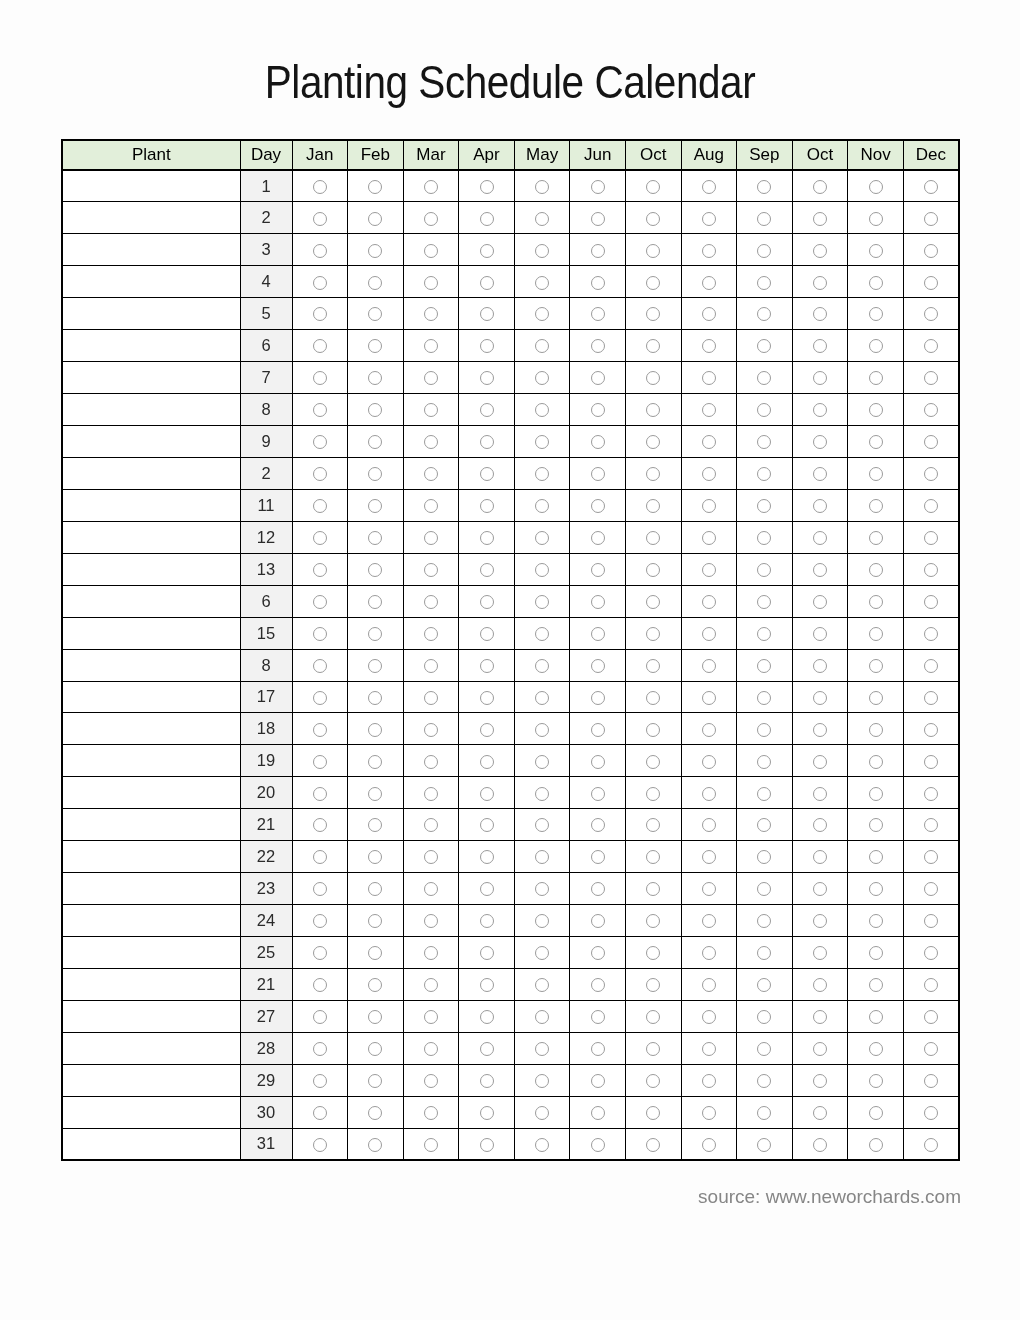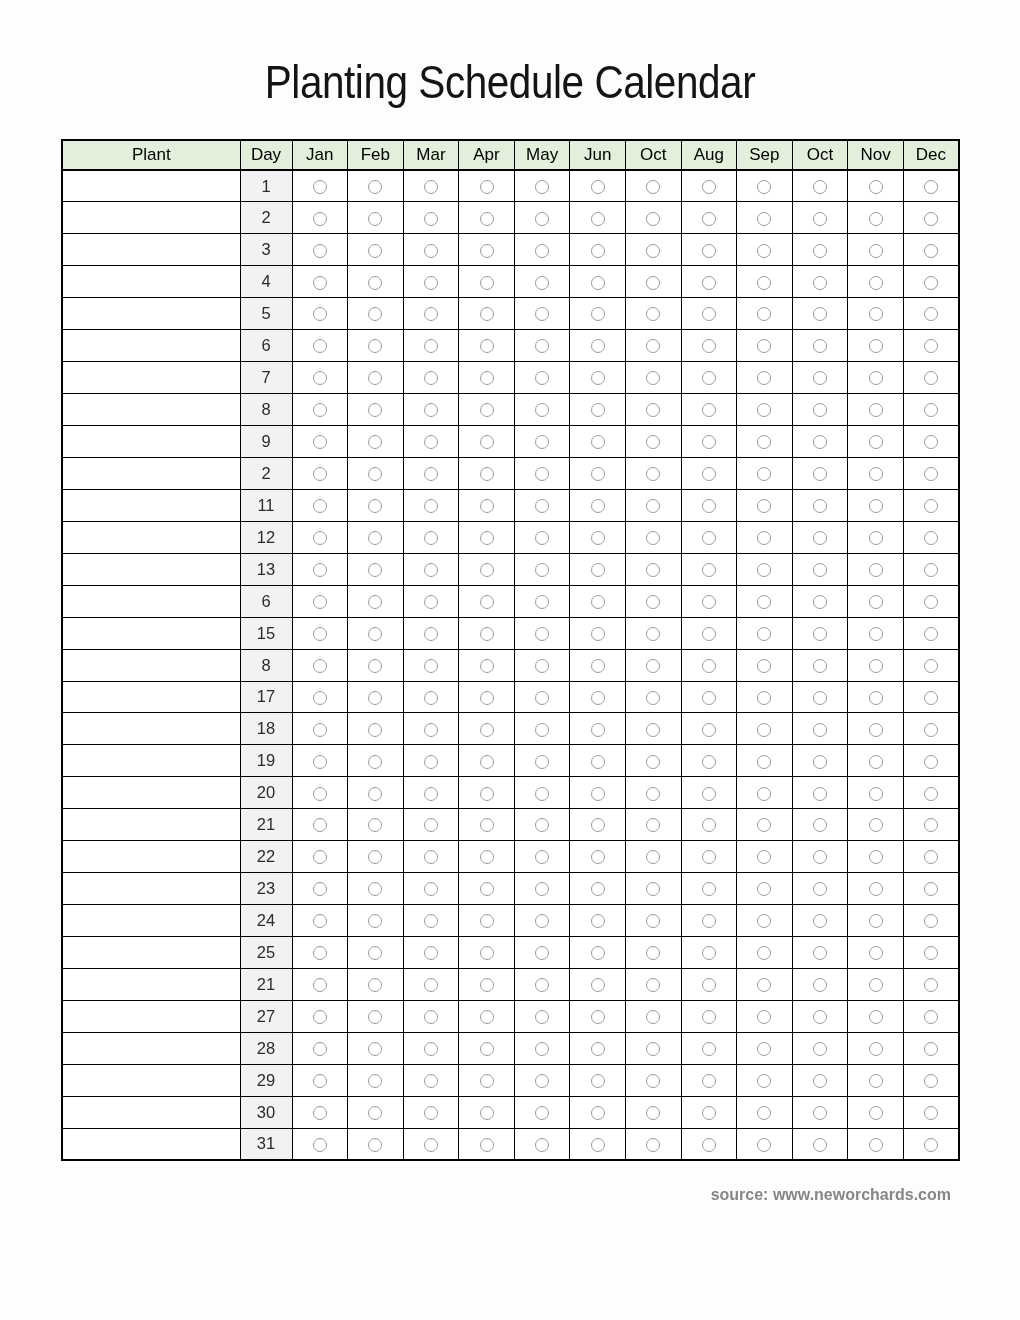--- a/index.html
+++ b/index.html
@@ -88,25 +88,24 @@
     width: 14px;
     height: 14px;
     border: 1.5px solid var(--circle-outline);
     border-radius: 50%;
     background: #ffffff;
     vertical-align: middle;
   }
   .source-text {
     position: absolute;
     top: 1186px;
-    right: 69px;
-    font-size: 16px;
+    right: 59px;
+    font-size: 19px;
     color: var(--source-text);
     white-space: nowrap;
-    font-weight: bold;
   }
 </style>
 </head>
 <body>
 
 <h1 class="page-title">Planting Schedule Calendar</h1>
 
 <table class="planting-table">
   <thead>
     <tr id="header-row">

